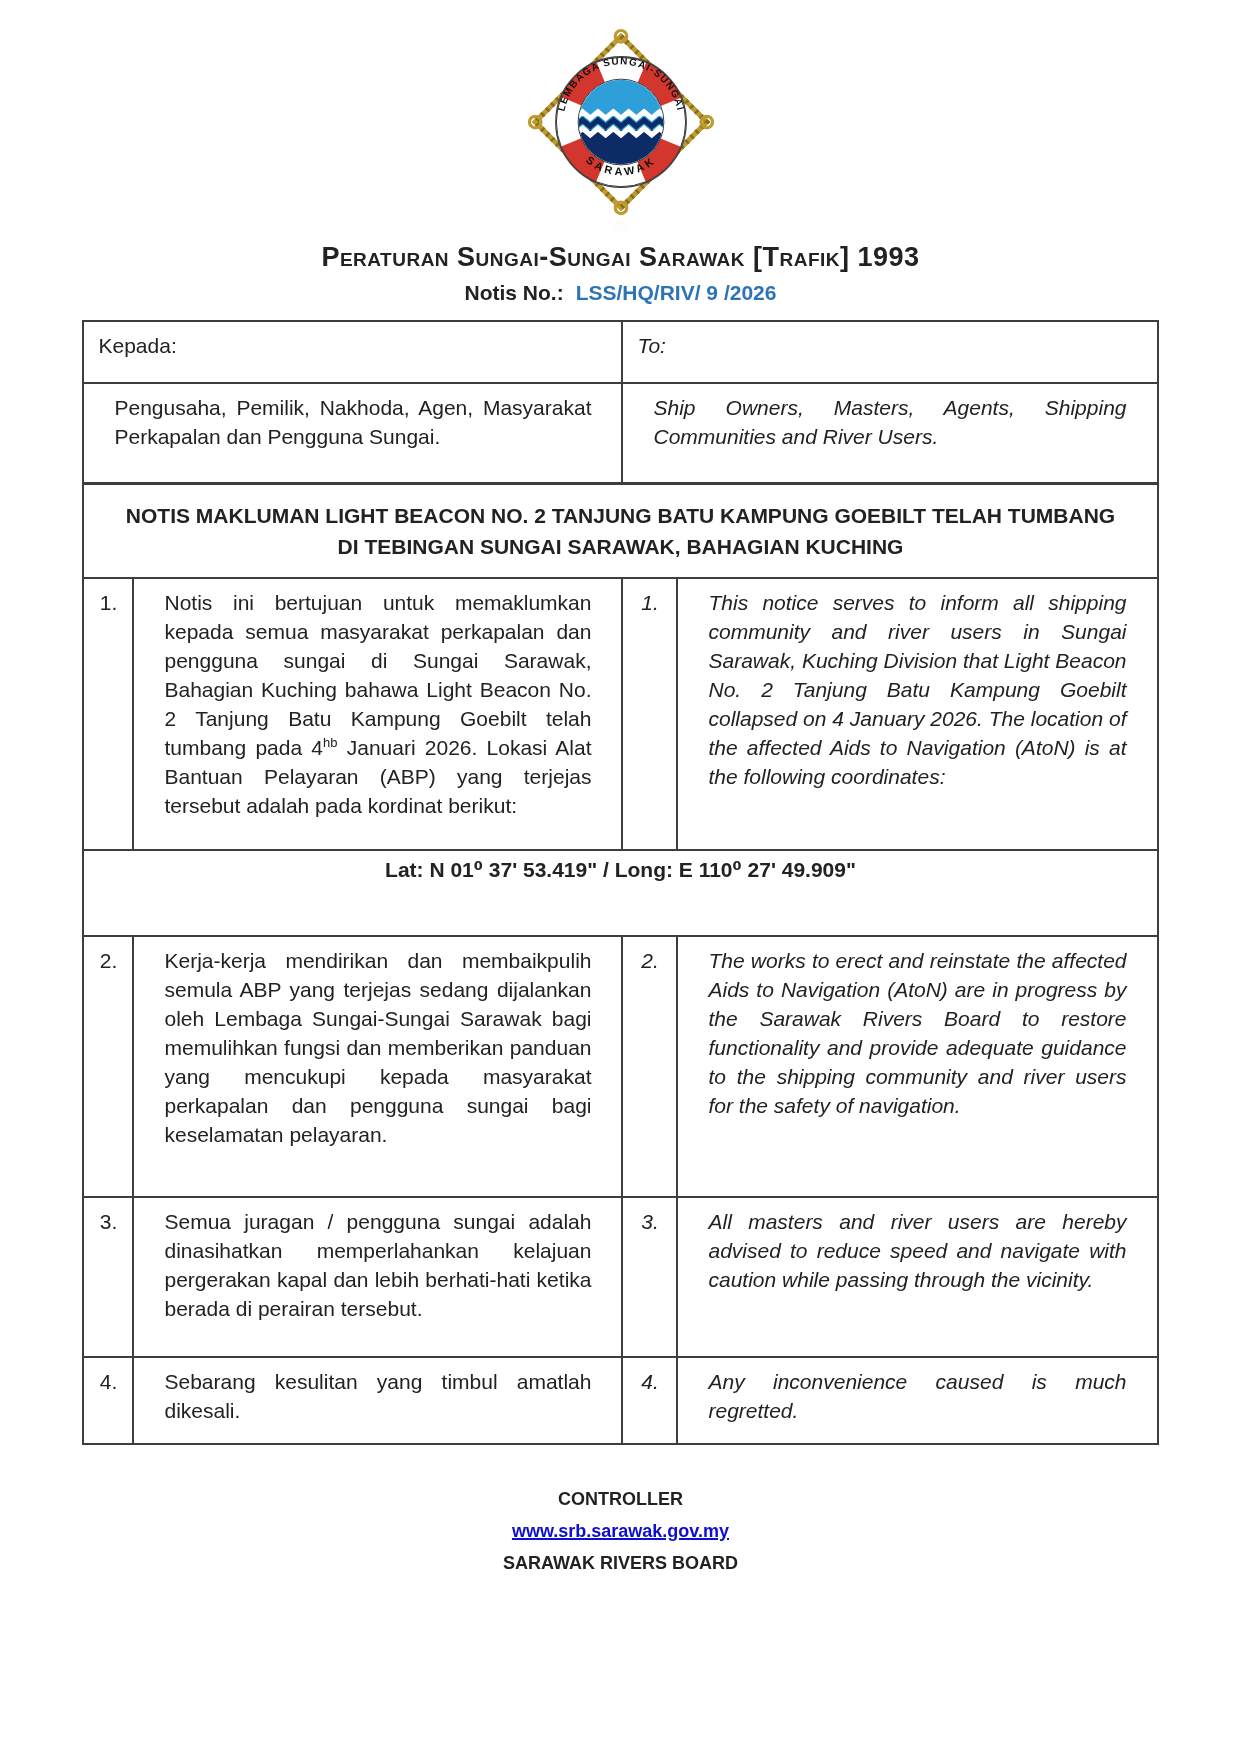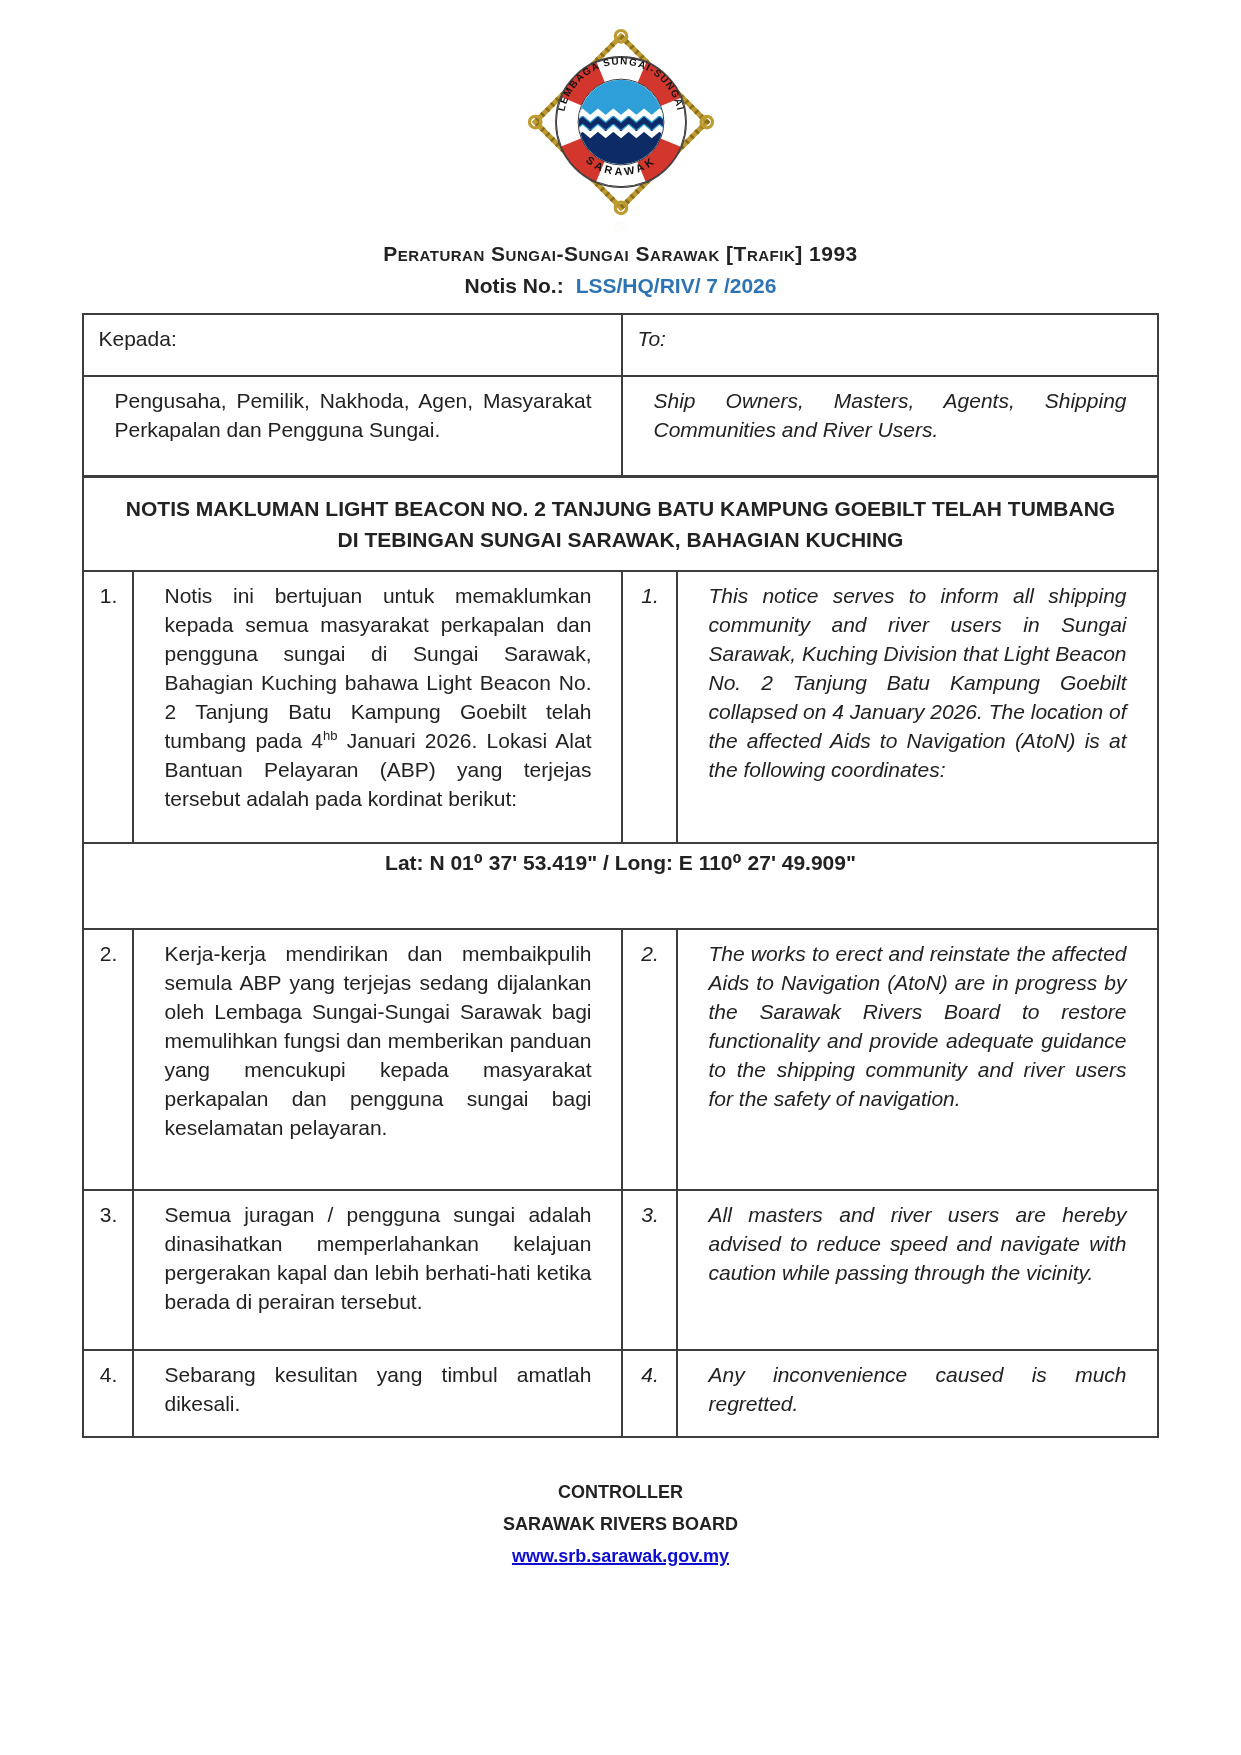--- a/index.html
+++ b/index.html
@@ -4,21 +4,21 @@
 <style>
   html,body{margin:0;padding:0;background:#9b9b9b;}
   .page{
     width:1241px;height:1755px;margin:0 auto;background:#ffffff;
     font-family:"Liberation Sans","DejaVu Sans",sans-serif;color:#222;
     overflow:hidden;position:relative;
   }
   .logo-wrap{padding-top:26px;text-align:center;}
   .titles{text-align:center;}
   .t1{margin-top:24px;font-size:23px;font-weight:700;letter-spacing:.5px;}
-  .t2{margin-top:2px;font-size:21px;font-weight:700;font-variant:small-caps;letter-spacing:.5px;}
+  .t2{margin-top:2px;font-size:27px;font-weight:700;font-variant:small-caps;letter-spacing:.5px;}
   .notis-line{margin-top:8px;font-size:21px;font-weight:700;}
   .notis-value{color:#2E74B5;margin-left:12px;}
   table.notice{
     width:1074px;margin:15px auto 0;border-collapse:collapse;table-layout:fixed;
     font-size:21px;line-height:29px;
   }
   table.notice td{border:2px solid #3d3d3d;vertical-align:top;overflow:hidden;}
   tr.r1{height:62px;}  tr.r2{height:100px;}  tr.r3{height:72px;}
   tr.r4{height:272px;} tr.r5{height:86px;}   tr.r6{height:261px;}
   tr.r7{height:160px;} tr.r8{height:87px;}
@@ -84,21 +84,21 @@
       </g>
 
       <use href="#crest" transform="matrix(1,0,0,-1,0,600)" opacity="0.14"></use>
       <rect x="0" y="296" width="300" height="32" fill="url(#fade)"></rect>
     </svg>
   </div>
 
   <div class="titles">
     <div class="t2">Peraturan Sungai-Sungai Sarawak [Trafik] 1993</div>
     <div class="notis-line">
-      <span>Notis No.:</span><span class="notis-value">LSS/HQ/RIV/ 7 /2026</span>
+      <span>Notis No.:</span><span class="notis-value">LSS/HQ/RIV/ 9 /2026</span>
     </div>
   </div>
 
   <table class="notice">
     <colgroup>
         <col style="width:50px">
         <col style="width:489px">
         <col style="width:55px">
         <col style="width:480px">
       </colgroup>
@@ -147,17 +147,17 @@
       <td class="num">4.</td>
       <td class="txt">Sebarang kesulitan yang timbul amatlah dikesali.</td>
       <td class="num en">4.</td>
       <td class="txt en">Any inconvenience caused is much regretted.</td>
     </tr>
   </tbody>
     </table>
 
   <div class="footer">
     <div>CONTROLLER</div>
+    <div><a class="site-link">www.srb.sarawak.gov.my</a></div>
     <div>SARAWAK RIVERS BOARD</div>
-    <div><a class="site-link">www.srb.sarawak.gov.my</a></div>
   </div>
 
 </div>
 
 </body></html>

